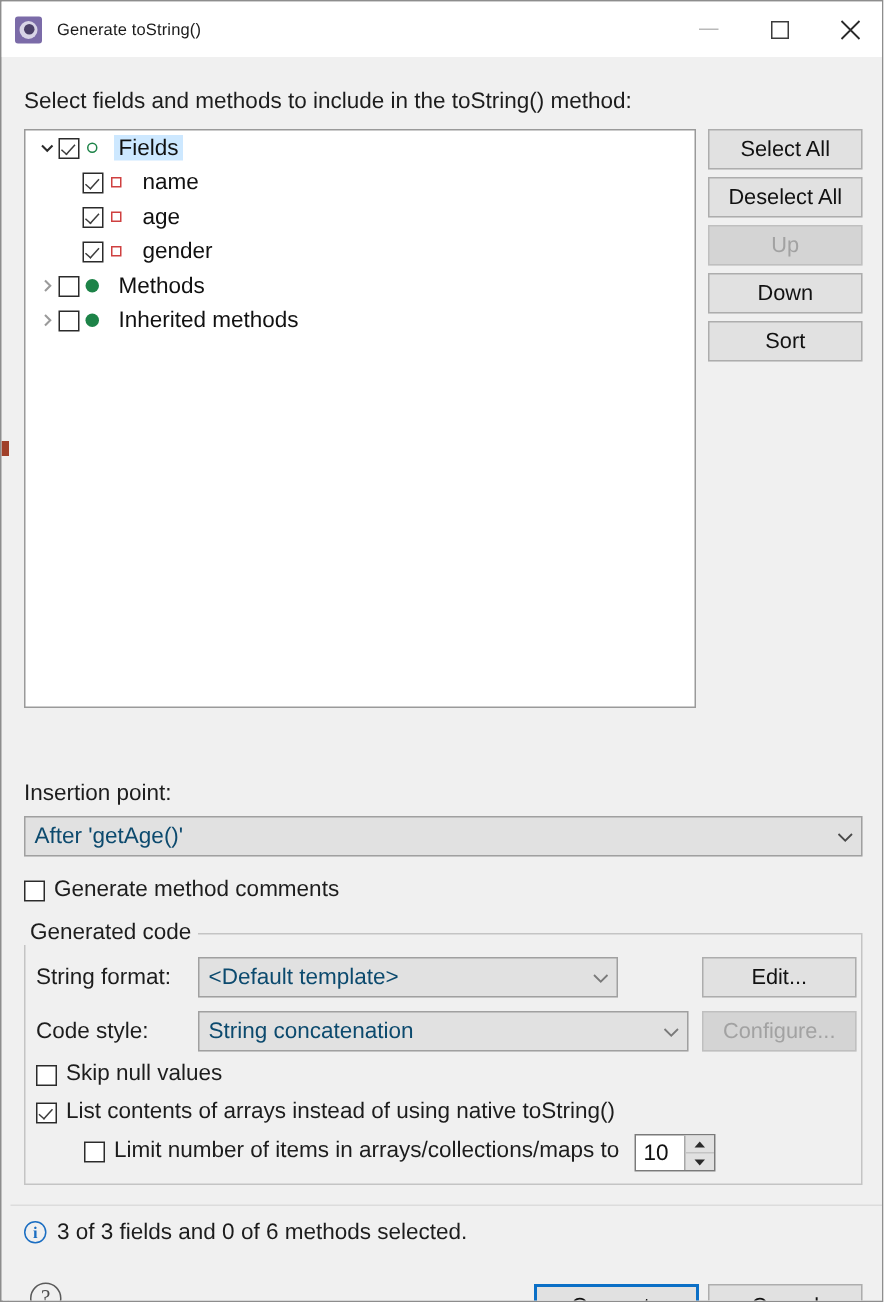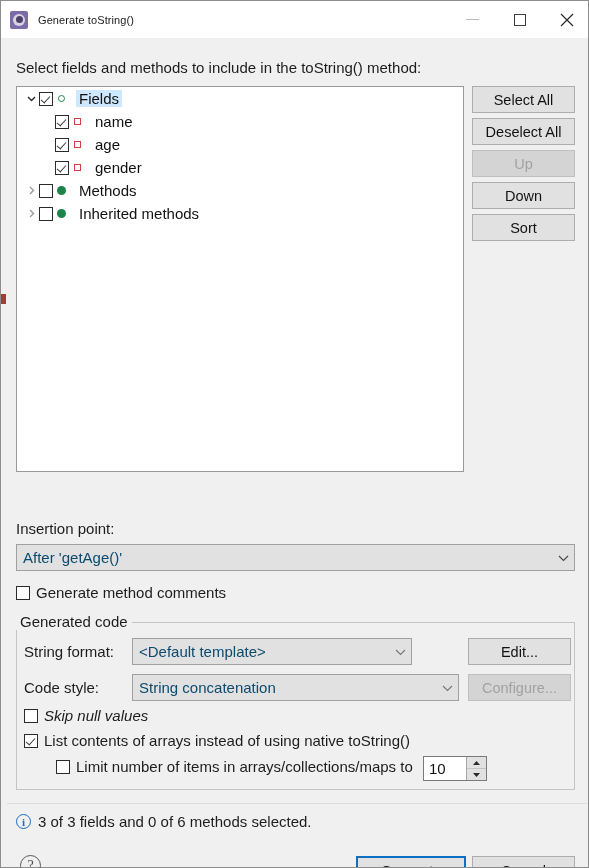--- a/index.html
+++ b/index.html
@@ -247,21 +247,21 @@
     justify-content: center;
   }
   #insertion-combo {
     position: absolute;
     left: 14px; top: 506px;
     width: 559px;
   }
 
   .chk-row {
     display: flex;
-    align-items: center;
+    align-items: flex-end;
     font-size: 15px;
     color: #1d1d1d;
     white-space: nowrap;
   }
   .chk-row .cbx { margin-right: 6px; }
   #gen-comments { position: absolute; left: 14px; top: 546px; }
 
   
   .group {
     position: absolute;
@@ -285,28 +285,28 @@
     color: #1d1d1d;
     white-space: nowrap;
   }
   #lbl-string-format { left: 22px; top: 605px; }
   #lbl-code-style    { left: 22px; top: 641px; }
   #combo-string-format { position: absolute; left: 130px; top: 600px; width: 280px; }
   #combo-code-style    { position: absolute; left: 130px; top: 636px; width: 327px; }
   #btn-edit      { position: absolute; left: 466px; top: 600px; width: 103px; }
   #btn-configure { position: absolute; left: 466px; top: 636px; width: 103px; }
 
-  #chk-skip-null   { position: absolute; left: 22px; top: 669px; font-style: italic; }
+  #chk-skip-null   { position: absolute; left: 22px; top: 669px; }
   #chk-list-arrays { position: absolute; left: 22px; top: 694px; }
   #chk-limit       { position: absolute; left: 22px; top: 720px; margin-left: 32px; }
 
   .spinner {
     position: absolute;
     left: 421px; top: 718px;
-    width: 64px; height: 25px;
+    width: 54px; height: 25px;
     background: #ffffff;
     border: 1px solid #7a7a7a;
     box-sizing: border-box;
     display: flex;
     align-items: center;
   }
   .spinner .sval {
     flex: 1;
     padding-left: 5px;
     font-size: 15px;

